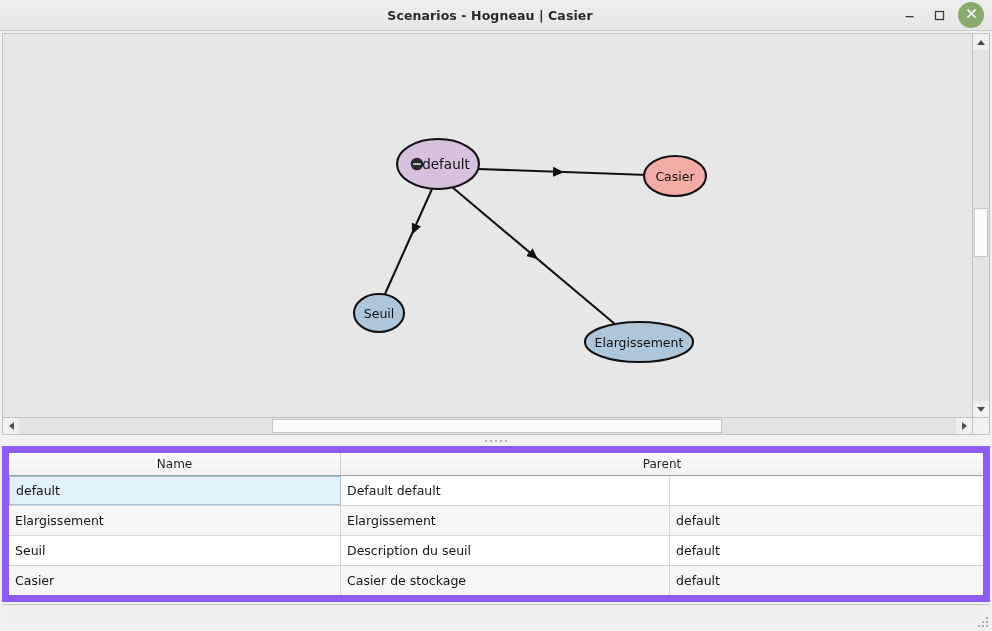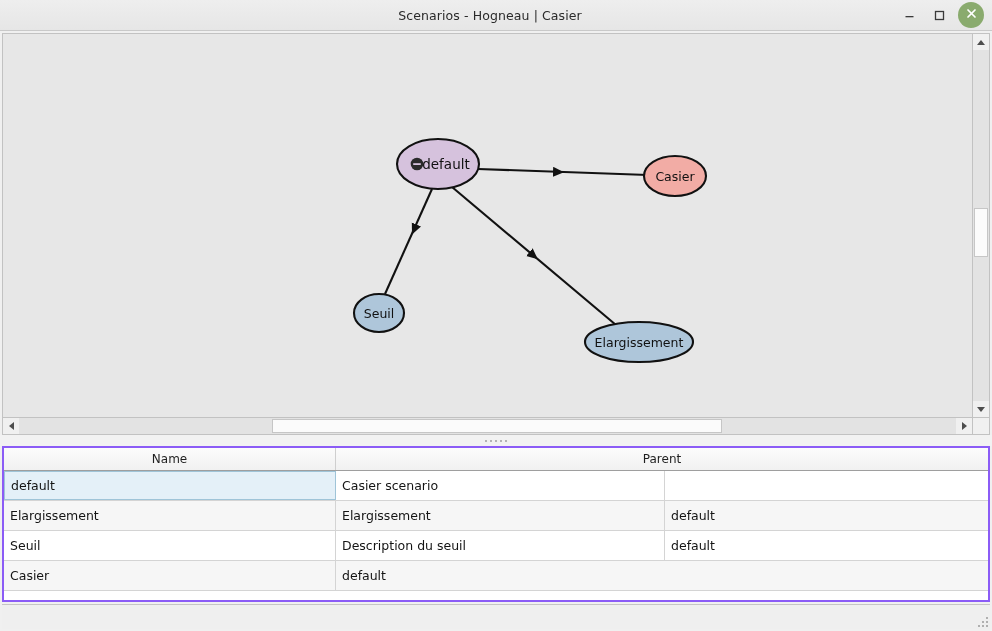--- a/index.html
+++ b/index.html
@@ -40,20 +40,21 @@
   }
   .titlebar-title {
     position: absolute;
     left: 0;
     right: 12px;
     text-align: center;
     font-size: 12.5px;
     color: #2a2a2a;
     letter-spacing: .1px;
     pointer-events: none;
+    font-weight: bold;
   }
   .titlebar-buttons {
     margin-left: auto;
     display: flex;
     align-items: center;
     gap: 0px;
     padding-right: 8px;
     z-index: 2;
   }
   .tb-btn {
@@ -209,21 +210,21 @@
   
   .table-region {
     flex: 1 1 auto;
     display: flex;
     flex-direction: column;
     padding: 0 2px 0 2px;
     box-sizing: border-box;
     min-height: 0;
   }
   .tbl {
-    border: 2px solid #8b5cf6;
+    border: 7px solid #8b5cf6;
     box-sizing: border-box;
     background: #ffffff;
     display: flex;
     flex-direction: column;
     flex: 1 1 auto;
     min-height: 0;
     overflow: hidden;
   }
   .thead {
     display: flex;
@@ -428,38 +429,39 @@
 
   <div class="table-region">
     <div class="tbl">
       <div class="thead">
         <div class="th col-name">Name</div>
         <div class="th col-parent">Parent</div>
       </div>
 
       <div class="trow even">
         <div class="td col-name selected">default</div>
-        <div class="td col-desc">Casier scenario</div>
+        <div class="td col-desc">Default default</div>
         <div class="td col-parent"></div>
       </div>
 
       <div class="trow odd">
         <div class="td col-name">Elargissement</div>
         <div class="td col-desc">Elargissement</div>
         <div class="td col-parent">default</div>
       </div>
 
       <div class="trow even">
         <div class="td col-name">Seuil</div>
         <div class="td col-desc">Description du seuil</div>
         <div class="td col-parent">default</div>
       </div>
 
       <div class="trow odd">
         <div class="td col-name">Casier</div>
+        <div class="td col-desc">Casier de stockage</div>
         <div class="td col-parent">default</div>
       </div>
 
       <div class="tbl-filler"></div>
     </div>
   </div>
 
   <div class="statusbar">
     <span></span>
     <div class="resize-grip">

